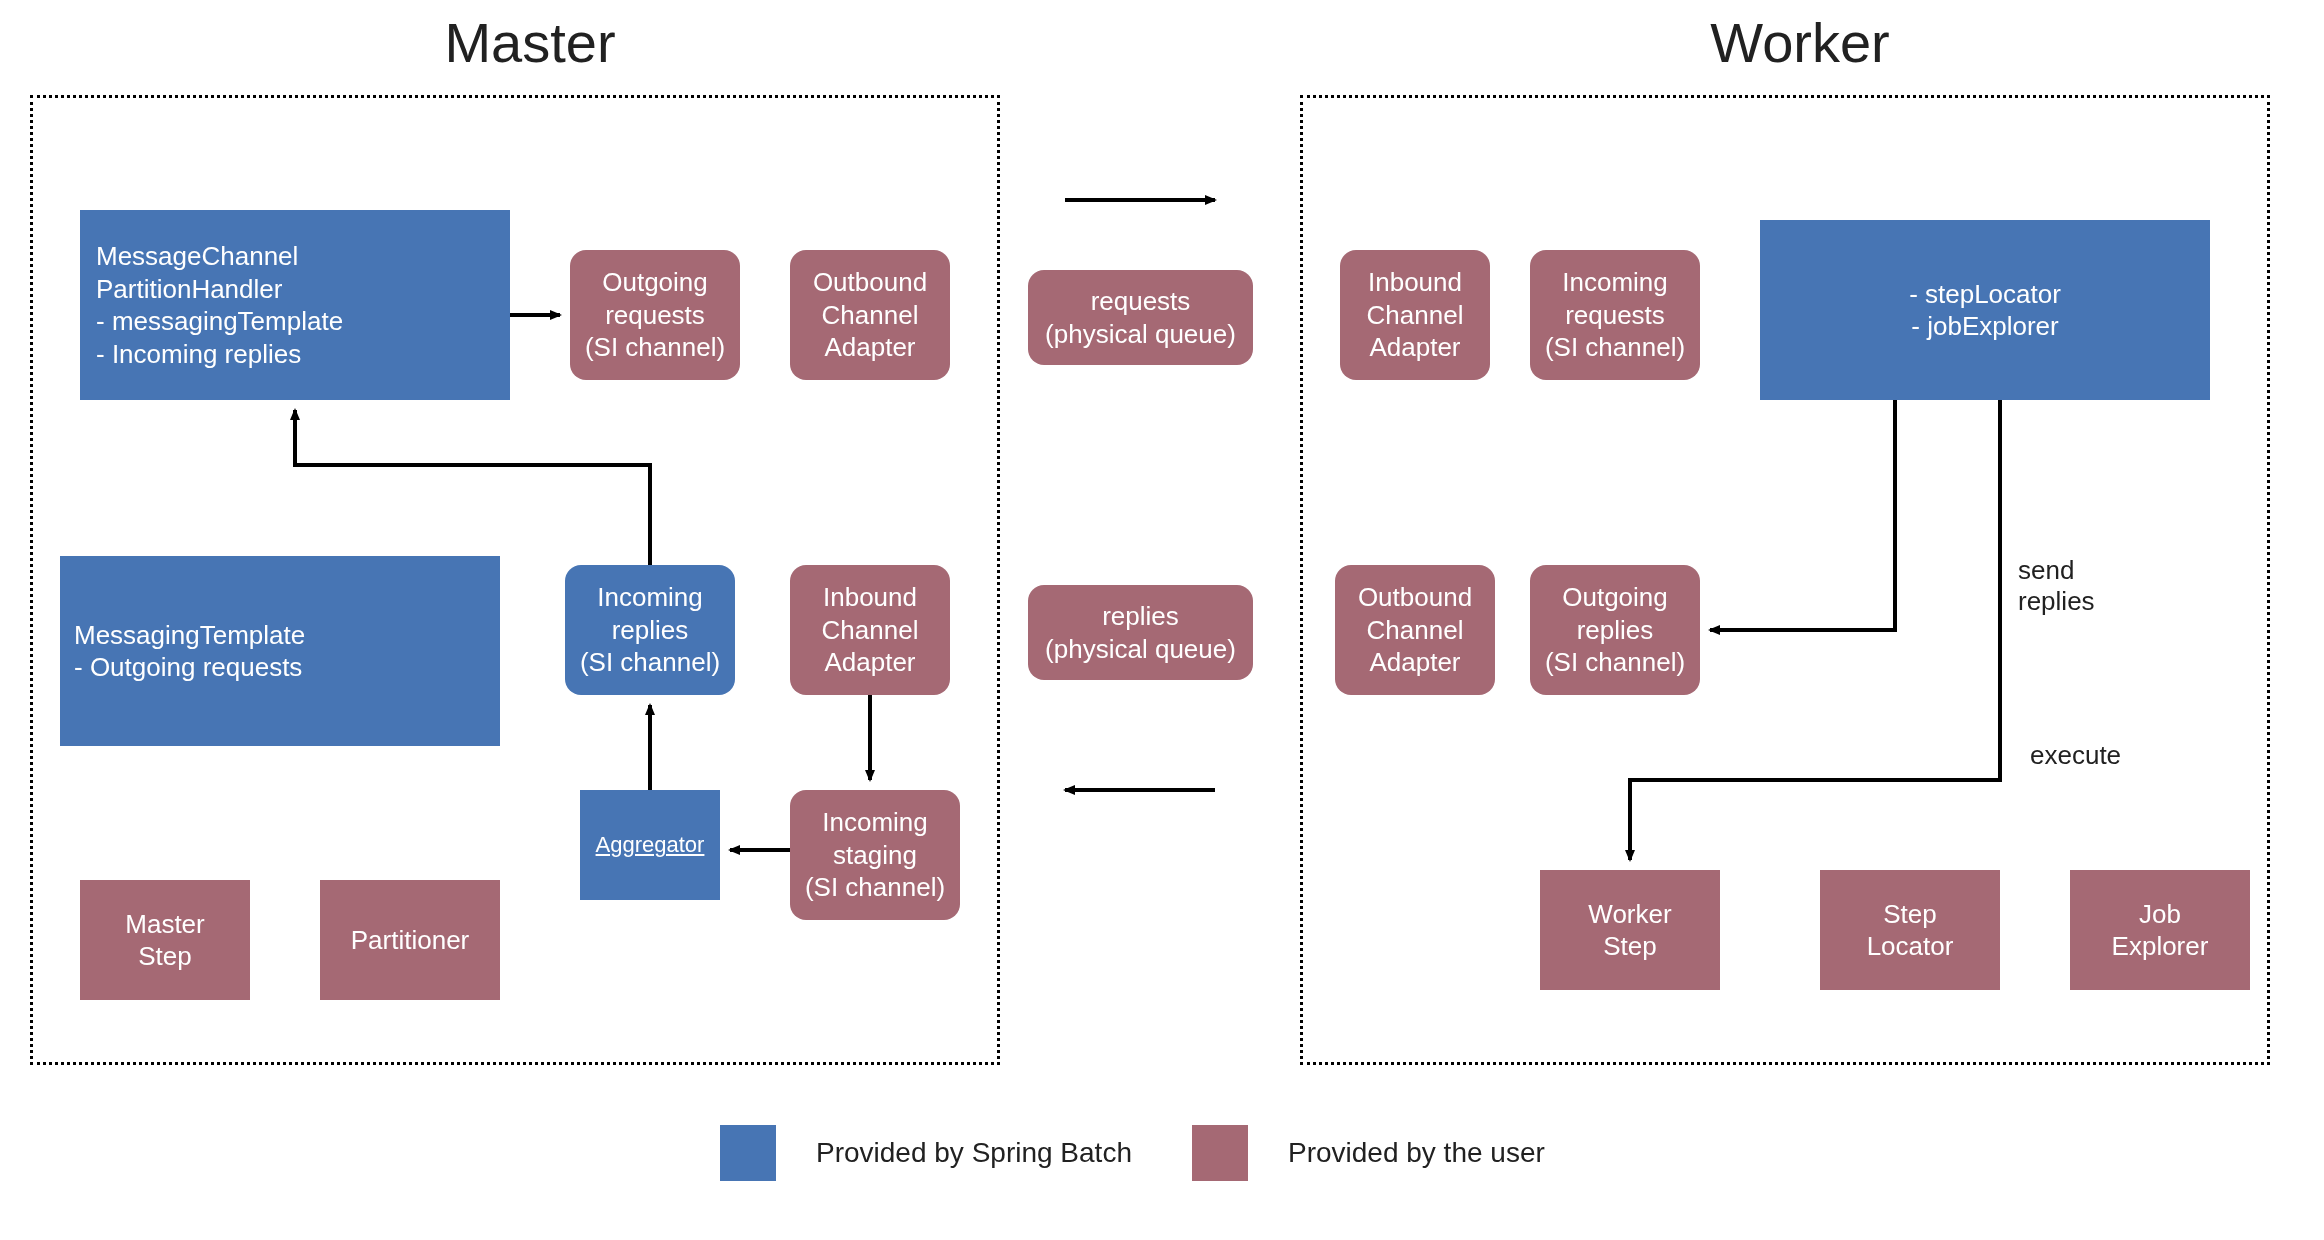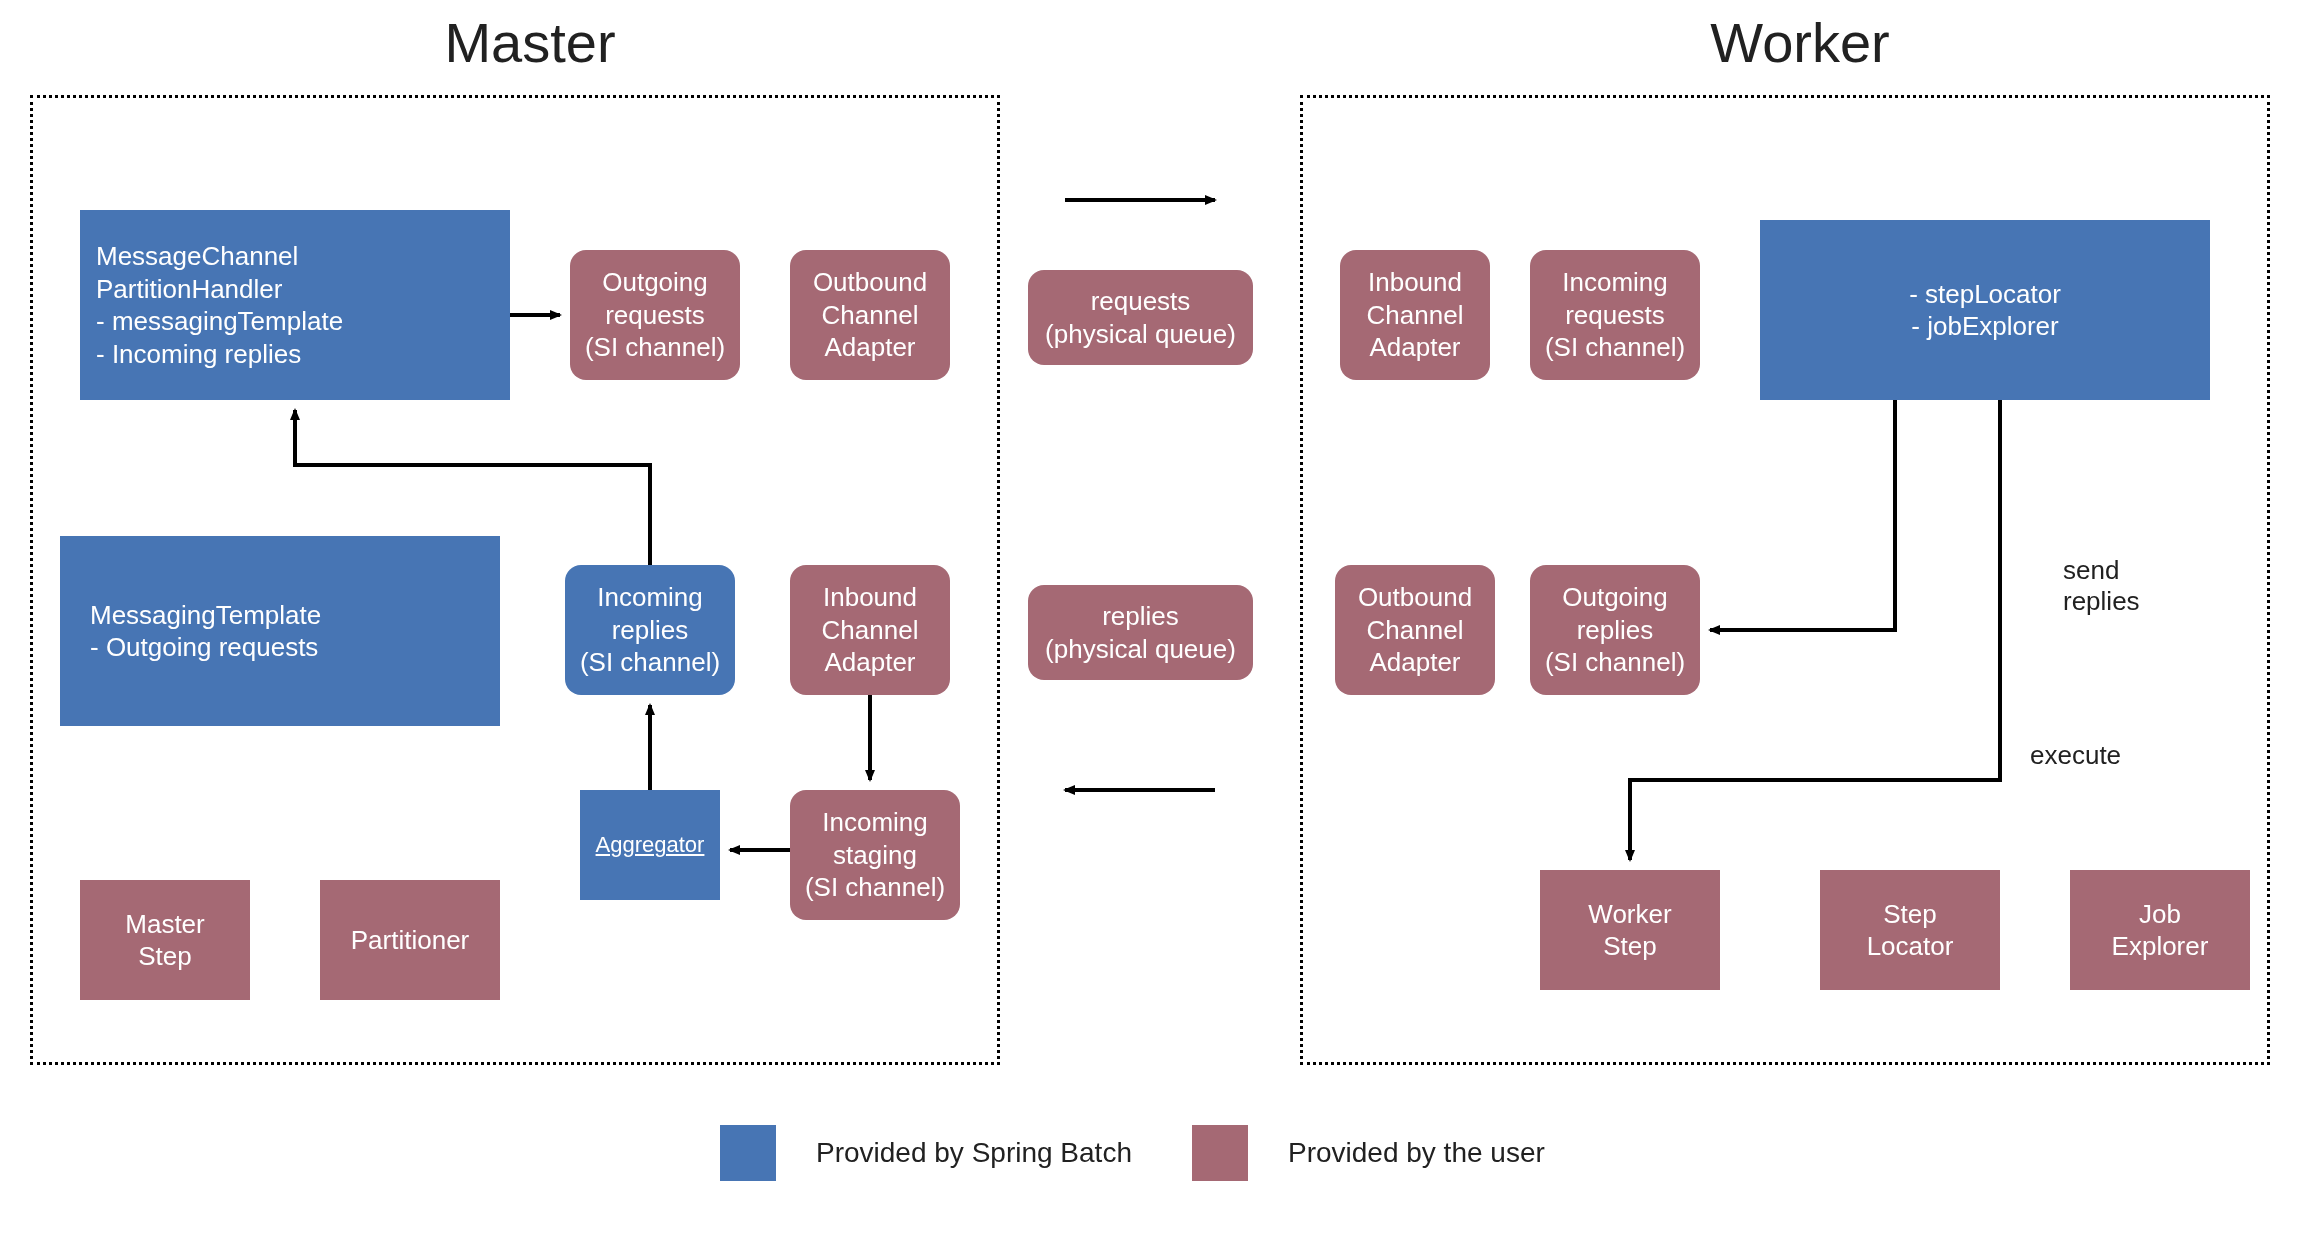--- a/index.html
+++ b/index.html
@@ -78,21 +78,21 @@
   <div>requests</div>
   <div>(SI channel)</div>
 </div>
 
 <div class="box mauve rounded center" style="left:790px; top:250px; width:160px; height:130px;">
   <div>Outbound</div>
   <div>Channel</div>
   <div>Adapter</div>
 </div>
 
-<div class="box blue rect" style="left:60px; top:536px; width:440px; height:190px; padding-left:30px;">
+<div class="box blue rect" style="left:60px; top:556px; width:440px; height:190px; padding-left:14px;">
   <div>MessagingTemplate</div>
   <div>- Outgoing requests</div>
 </div>
 
 <div class="box blue rounded center" style="left:565px; top:565px; width:170px; height:130px;">
   <div>Incoming</div>
   <div>replies</div>
   <div>(SI channel)</div>
 </div>
 
@@ -166,21 +166,21 @@
 <div class="box mauve rect center" style="left:1820px; top:870px; width:180px; height:120px;">
   <div>Step</div>
   <div>Locator</div>
 </div>
 
 <div class="box mauve rect center" style="left:2070px; top:870px; width:180px; height:120px;">
   <div>Job</div>
   <div>Explorer</div>
 </div>
 
-<div class="arrow-label" style="left:2018px; top:555px; text-align:left;margin-left:45px;">
+<div class="arrow-label" style="left:2018px; top:555px; text-align:left;">
   <div>send</div>
   <div>replies</div>
 </div>
 <div class="arrow-label" style="left:2030px; top:740px;">execute</div>
 
 <svg class="arrows" width="2324" height="1240">
   <defs>
     <marker id="ah" markerWidth="12" markerHeight="12" refX="10" refY="5" orient="auto" markerUnits="userSpaceOnUse">
       <path d="M0,0 L12,5 L0,10 Z" fill="#000"></path>
     </marker>

